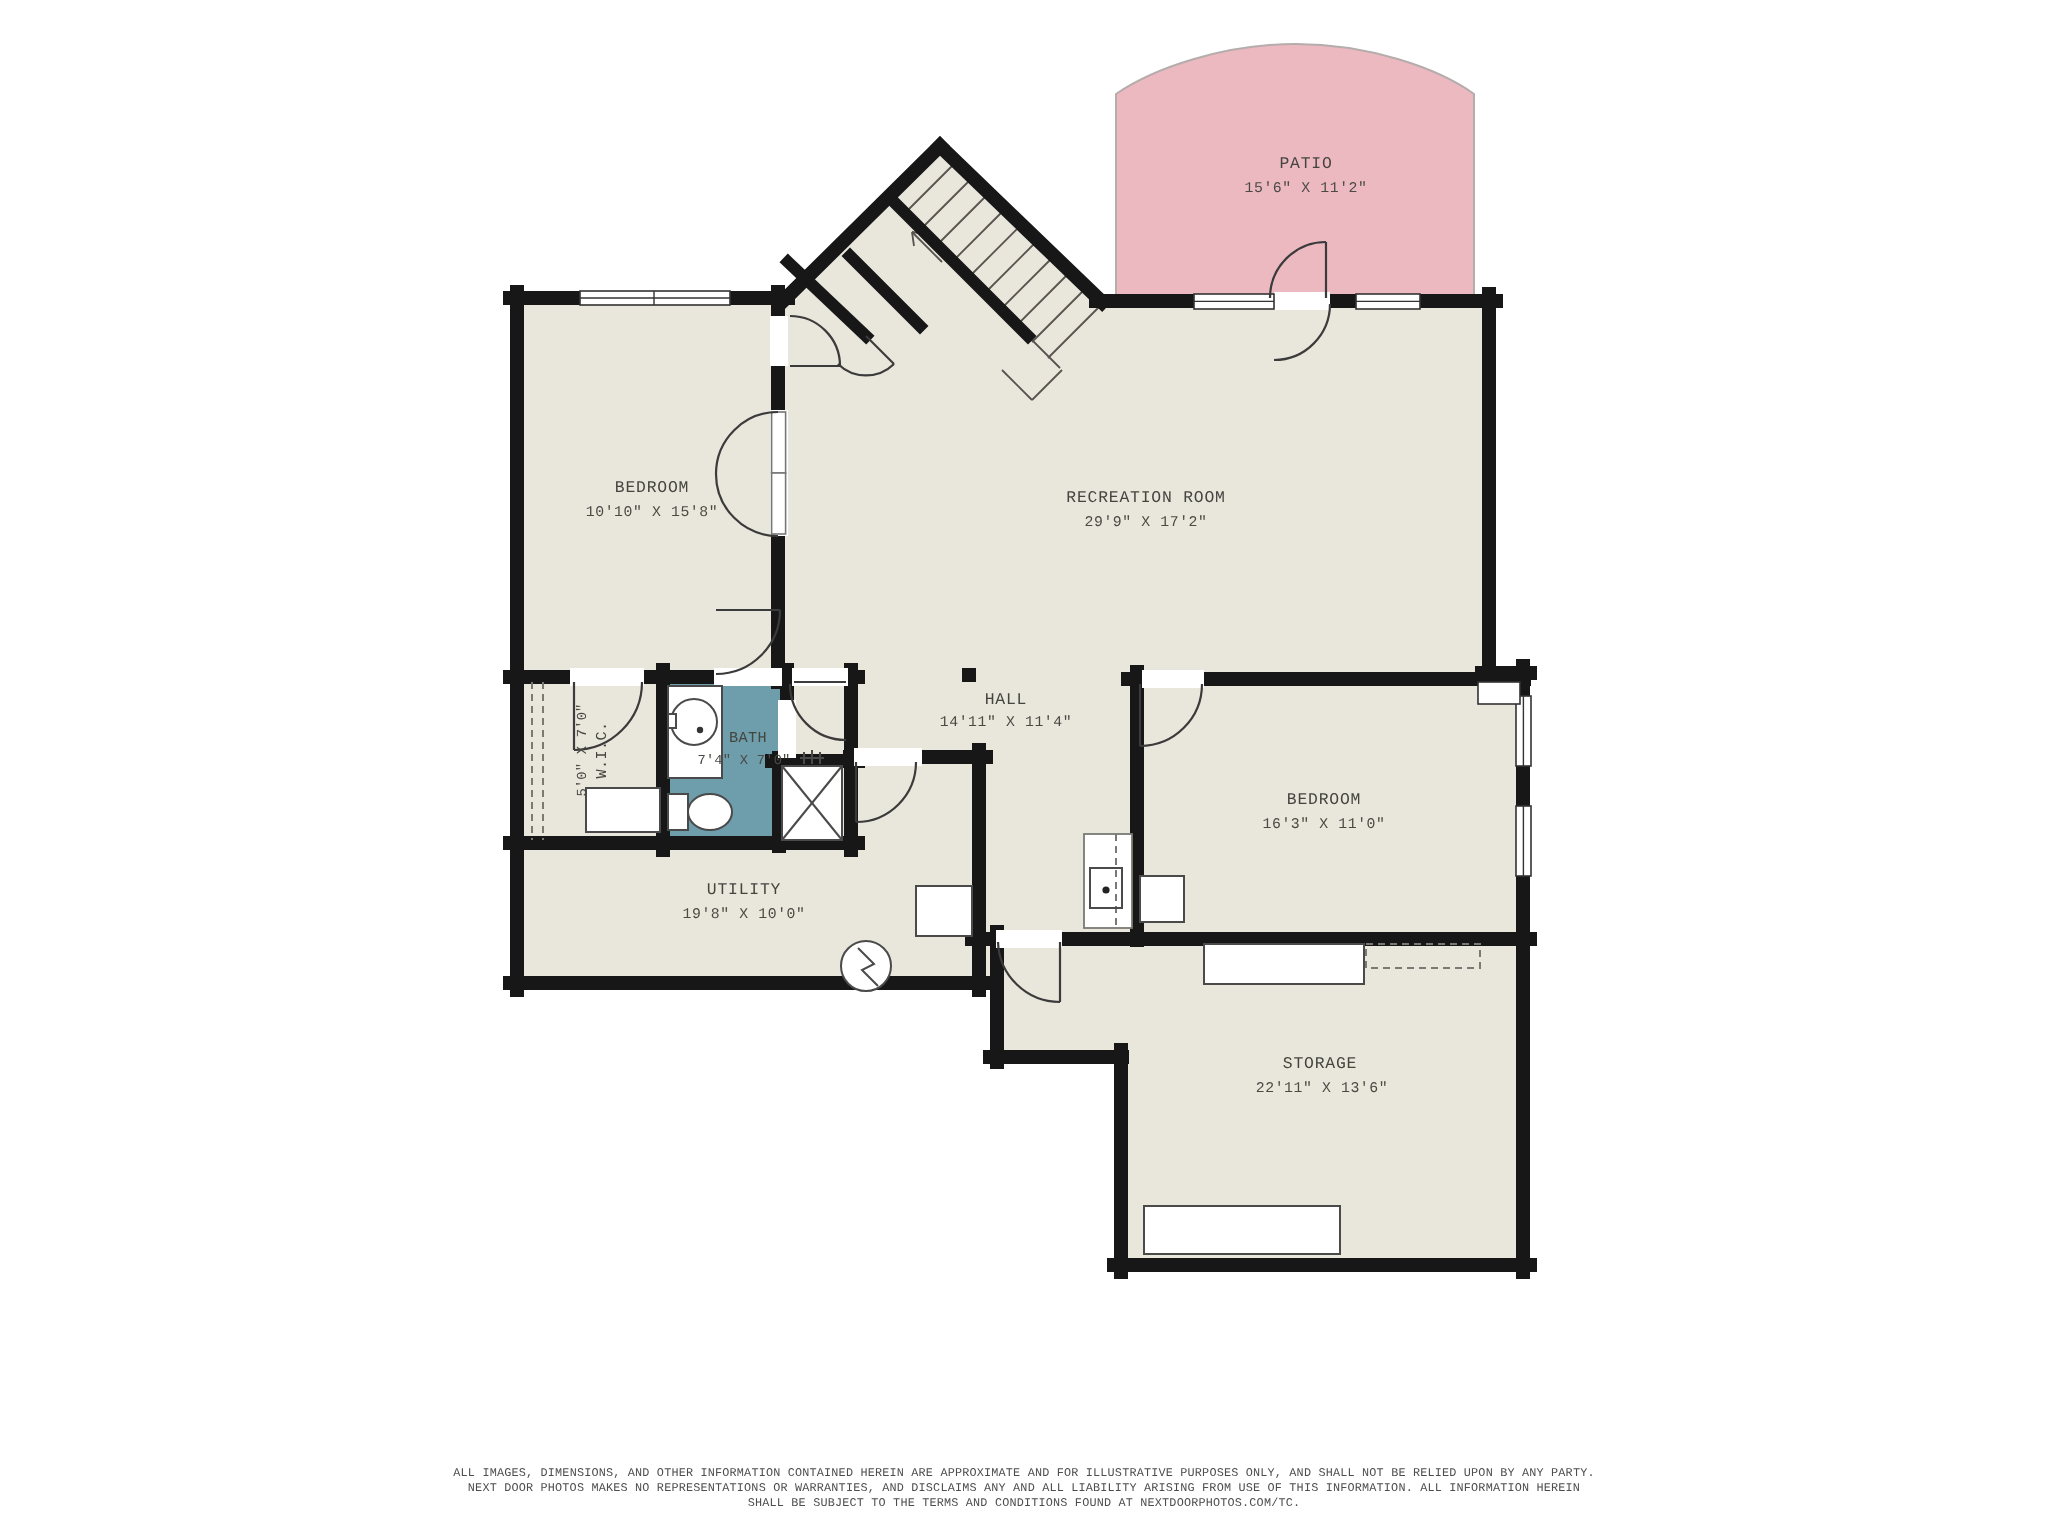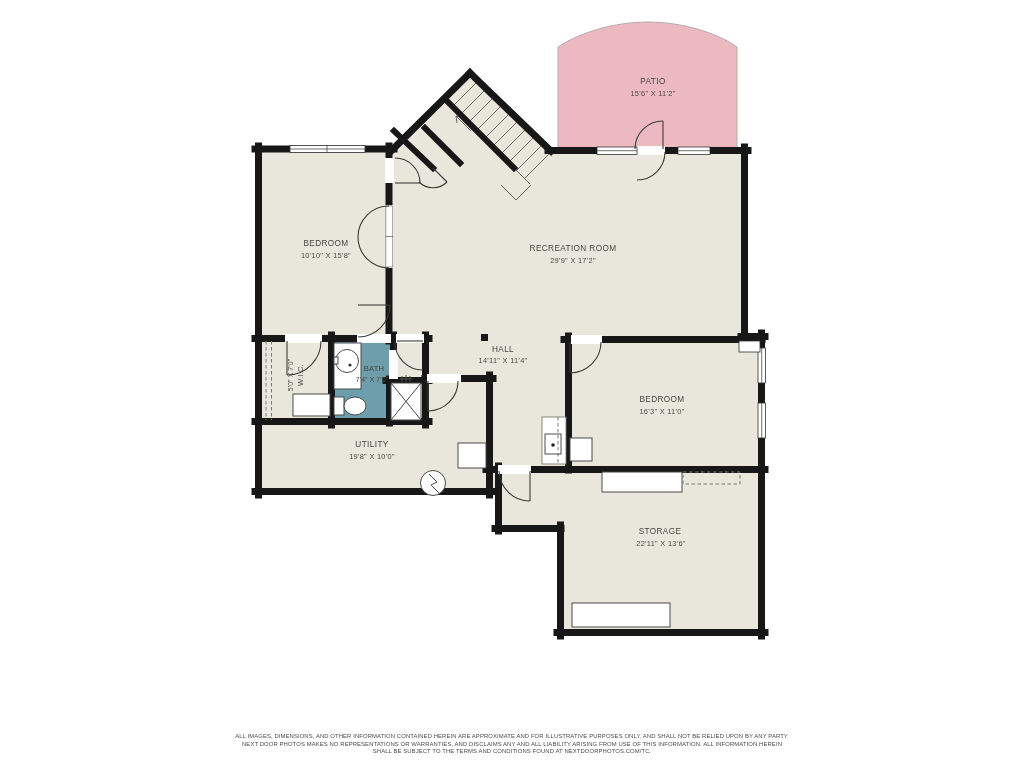--- a/index.html
+++ b/index.html
@@ -1,17 +1,17 @@
 <!DOCTYPE html>
 <html style="--wall: #171717; --floor: #e9e6dc; --patio: #edb9c0; --bath: #6e9eac; --line: #3b3b3b;"><head>
 <meta charset="utf-8">
 <style>
   html,body{margin:0;padding:0;background:#ffffff;}
   .page{position:relative;width:828px;height:768px;background:#fff;overflow:hidden;
-        font-family:Liberation Sans, sans-serif;}
+        font-family:Liberation Mono, monospace;}
   svg{position:absolute;left:0;top:0;}
   
   .floor{fill:var(--floor,#e9e6dc);}
   .patio{fill:var(--patio,#edb9c0);stroke:#b5acac;stroke-width:1;}
   .bathfill{fill:var(--bath,#6e9eac);}
   .wall{stroke:var(--wall,#171717);stroke-width:7;fill:none;stroke-linecap:square;}
   .wall6{stroke:var(--wall,#171717);stroke-width:6;fill:none;stroke-linecap:square;}
   .open{fill:#ffffff;}
   .thin{stroke:var(--line,#3b3b3b);stroke-width:1.1;fill:none;}
   .fix{stroke:#4a4a4a;stroke-width:1;fill:#ffffff;}

